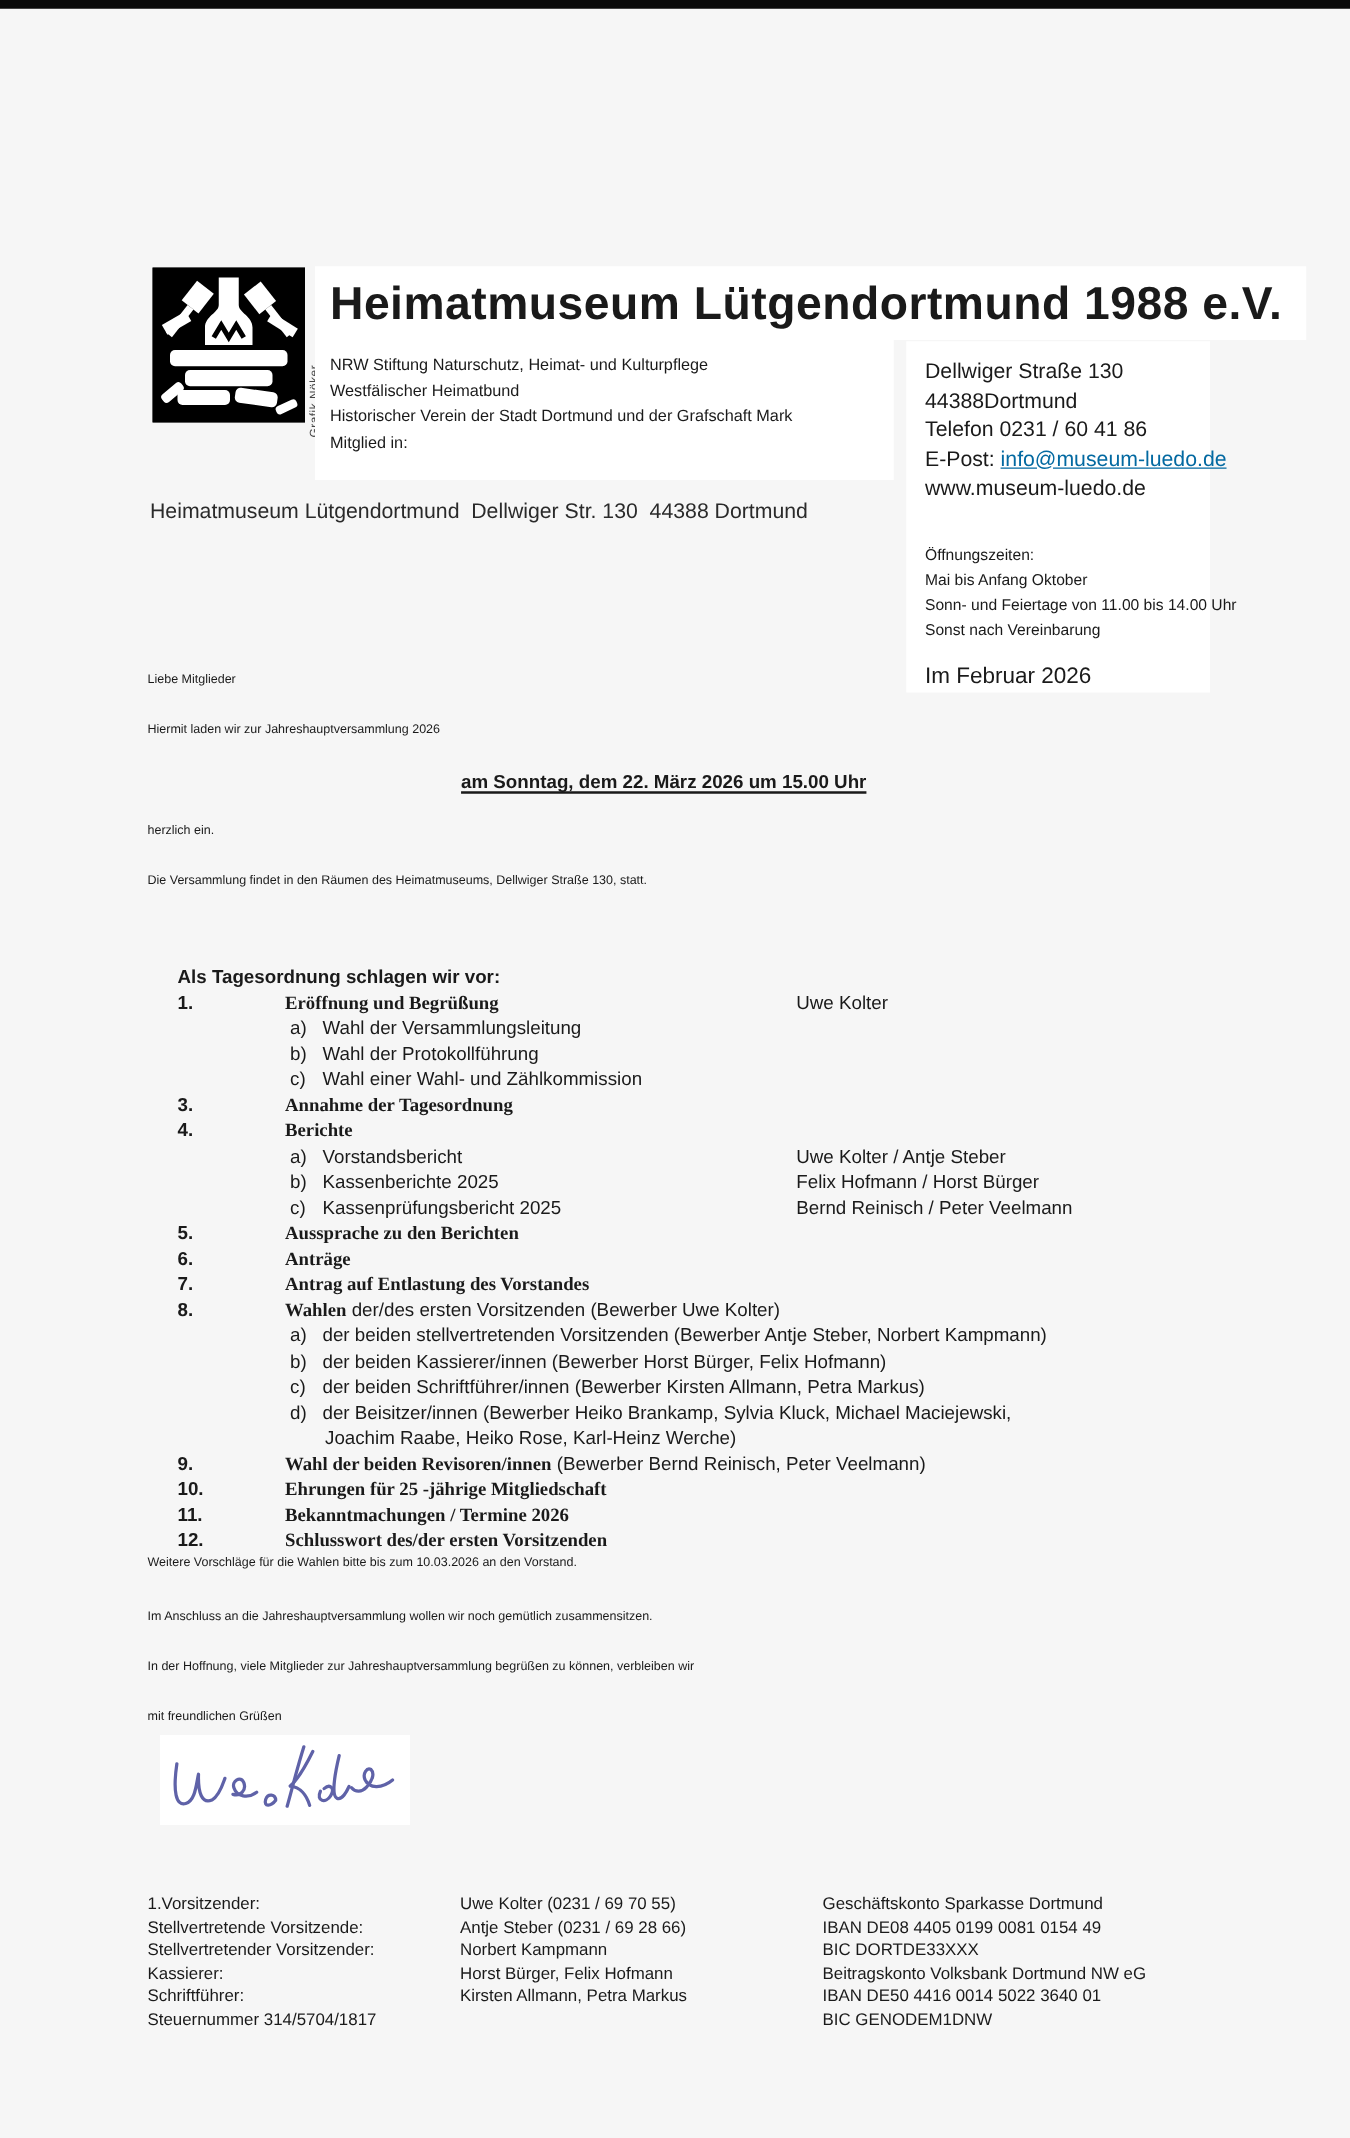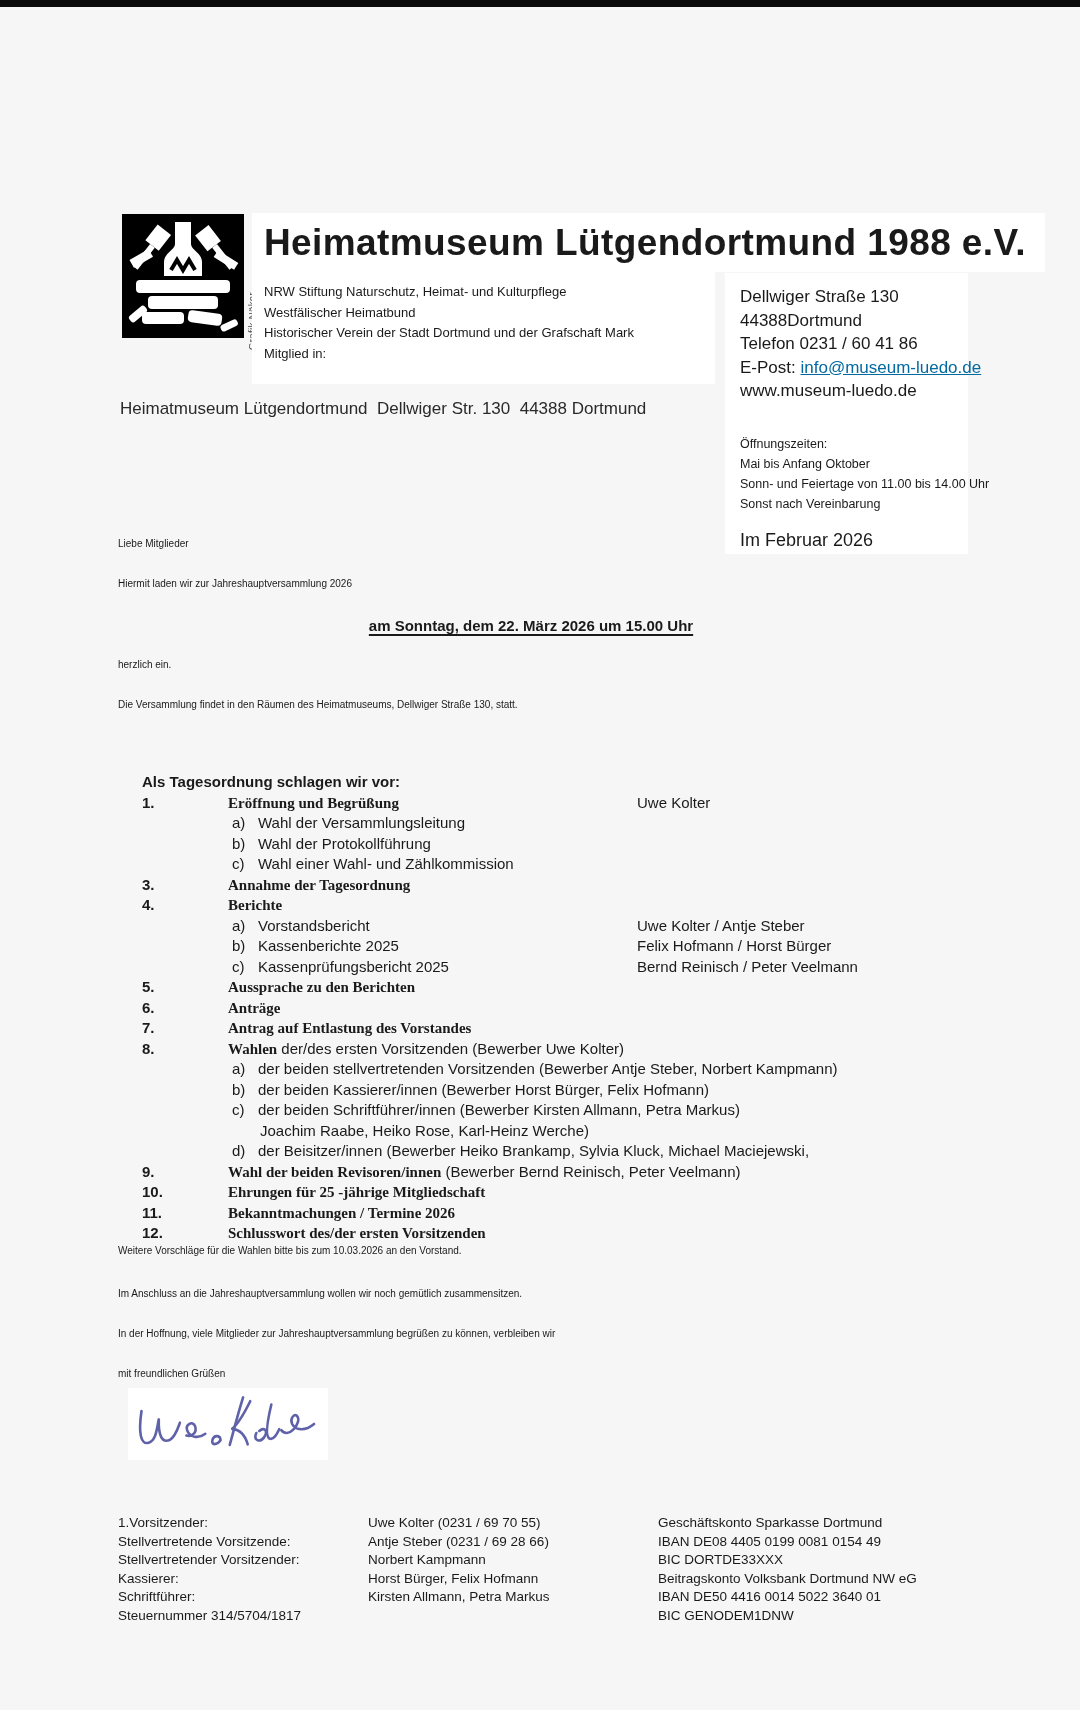--- a/index.html
+++ b/index.html
@@ -142,22 +142,22 @@
       <div class="agenda-row"><span class="letter">a)</span><span>Vorstandsbericht</span><span class="name">Uwe Kolter / Antje Steber</span></div>
       <div class="agenda-row"><span class="letter">b)</span><span>Kassenberichte 2025</span><span class="name">Felix Hofmann / Horst Bürger</span></div>
       <div class="agenda-row"><span class="letter">c)</span><span>Kassenprüfungsbericht 2025</span><span class="name">Bernd Reinisch / Peter Veelmann</span></div>
       <div class="agenda-row"><span class="num">5.</span><span class="bold">Aussprache zu den Berichten</span></div>
       <div class="agenda-row"><span class="num">6.</span><span class="bold">Anträge</span></div>
       <div class="agenda-row"><span class="num">7.</span><span class="bold">Antrag auf Entlastung des Vorstandes</span></div>
       <div class="agenda-row"><span class="num">8.</span><span class="bold">Wahlen</span><span> der/des ersten Vorsitzenden (Bewerber Uwe Kolter)</span></div>
       <div class="agenda-row"><span class="letter">a)</span><span>der beiden stellvertretenden Vorsitzenden (Bewerber Antje Steber, Norbert Kampmann)</span></div>
       <div class="agenda-row"><span class="letter">b)</span><span>der beiden Kassierer/innen (Bewerber Horst Bürger, Felix Hofmann)</span></div>
       <div class="agenda-row"><span class="letter">c)</span><span>der beiden Schriftführer/innen (Bewerber Kirsten Allmann, Petra Markus)</span></div>
+      <div class="agenda-row"><span class="letter">d)</span><span>der Beisitzer/innen (Bewerber Heiko Brankamp, Sylvia Kluck, Michael Maciejewski,</span></div>
       <div class="agenda-row sub2"><span>Joachim Raabe, Heiko Rose, Karl-Heinz Werche)</span></div>
-      <div class="agenda-row"><span class="letter">d)</span><span>der Beisitzer/innen (Bewerber Heiko Brankamp, Sylvia Kluck, Michael Maciejewski,</span></div>
       <div class="agenda-row"><span class="num">9.</span><span class="bold">Wahl der beiden Revisoren/innen</span><span> (Bewerber Bernd Reinisch, Peter Veelmann)</span></div>
       <div class="agenda-row"><span class="num">10.</span><span class="bold">Ehrungen für 25 -jährige Mitgliedschaft</span></div>
       <div class="agenda-row"><span class="num">11.</span><span class="bold">Bekanntmachungen / Termine 2026</span></div>
       <div class="agenda-row"><span class="num">12.</span><span class="bold">Schlusswort des/der ersten Vorsitzenden</span></div>
     </div>
 </div>
 
 <div class="abs para" style="left:118px;top:1245px;">Weitere Vorschläge für die Wahlen bitte bis zum 10.03.2026 an den Vorstand.</div>
 <div class="abs para" style="left:118px;top:1288px;">Im Anschluss an die Jahreshauptversammlung wollen wir noch gemütlich zusammensitzen.</div>
 <div class="abs para" style="left:118px;top:1328px;">In der Hoffnung, viele Mitglieder zur Jahreshauptversammlung begrüßen zu können, verbleiben wir</div>

